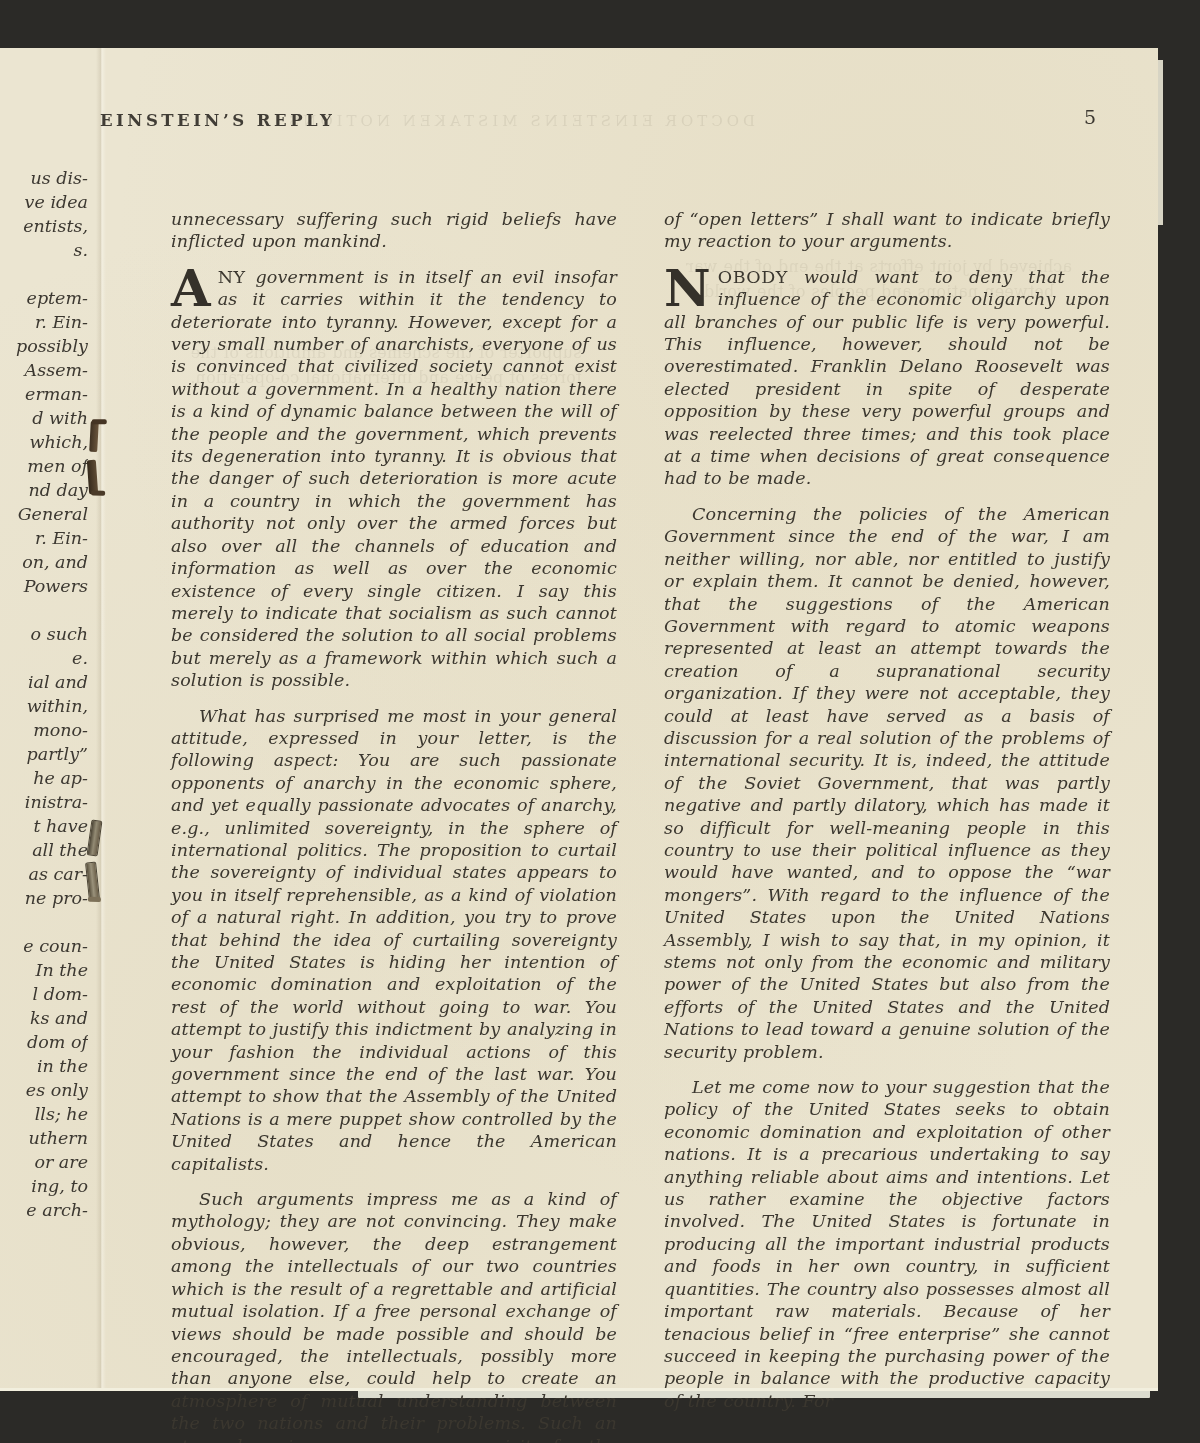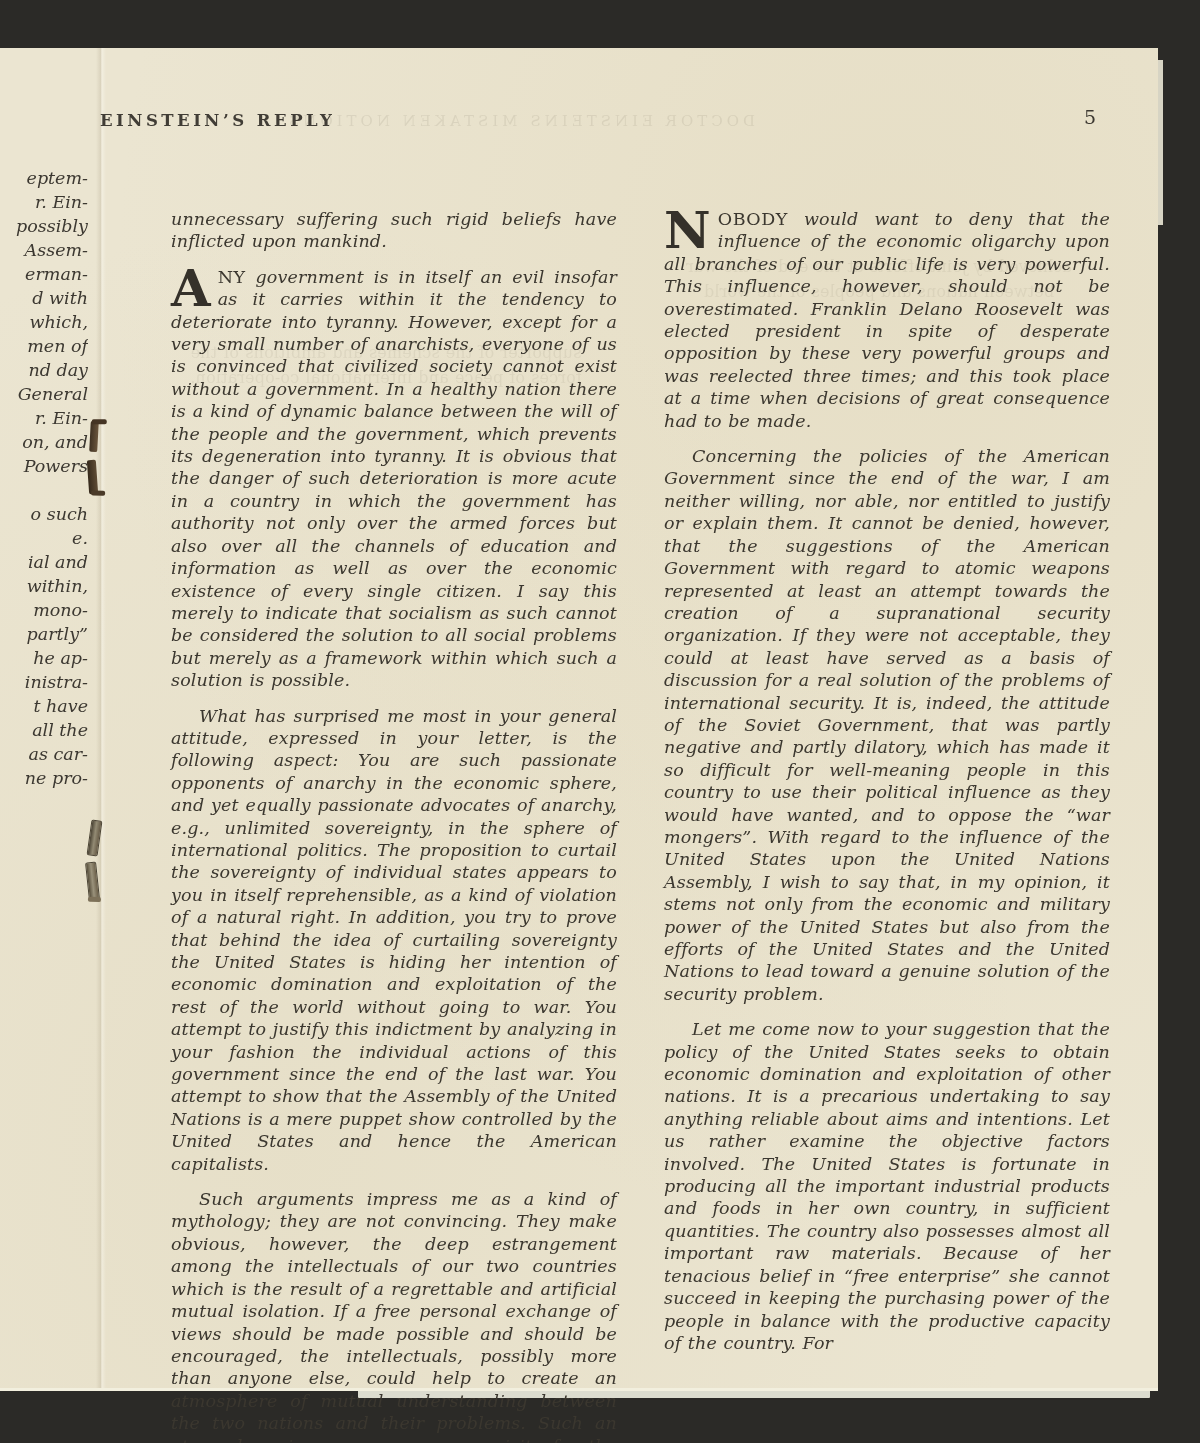--- a/index.html
+++ b/index.html
@@ -114,20 +114,26 @@
 <body>
 
 <div class="scene">
   <div class="under-strip"></div>
   <div class="under-tab"></div>
 
   <div class="paper">
     <div class="crease"></div>
 
     <div class="edge-col">
+        <div class="edge-block">
+          <div class="edge-line">us dis-</div>
+          <div class="edge-line">ve idea</div>
+          <div class="edge-line">entists,</div>
+          <div class="edge-line">s.</div>
+        </div>
         <div class="edge-block">
           <div class="edge-line">eptem-</div>
           <div class="edge-line">r. Ein-</div>
           <div class="edge-line">possibly</div>
           <div class="edge-line">Assem-</div>
           <div class="edge-line">erman-</div>
           <div class="edge-line">d with</div>
           <div class="edge-line">which,</div>
           <div class="edge-line">men of</div>
           <div class="edge-line">nd day</div>
@@ -143,20 +149,34 @@
           <div class="edge-line">within,</div>
           <div class="edge-line">mono-</div>
           <div class="edge-line">partly”</div>
           <div class="edge-line">he ap-</div>
           <div class="edge-line">inistra-</div>
           <div class="edge-line">t have</div>
           <div class="edge-line">all the</div>
           <div class="edge-line">as car-</div>
           <div class="edge-line">ne pro-</div>
         </div>
+        <div class="edge-block">
+          <div class="edge-line">e coun-</div>
+          <div class="edge-line">In the</div>
+          <div class="edge-line">l dom-</div>
+          <div class="edge-line">ks and</div>
+          <div class="edge-line">dom of</div>
+          <div class="edge-line">in the</div>
+          <div class="edge-line">es only</div>
+          <div class="edge-line">lls; he</div>
+          <div class="edge-line">uthern</div>
+          <div class="edge-line">or are</div>
+          <div class="edge-line">ing, to</div>
+          <div class="edge-line">e arch-</div>
+        </div>
       </div>
 
     <div class="staple s1">
       <span class="leg a"></span>
       <span class="leg b"></span>
     </div>
     <div class="staple s2">
       <span class="leg a"></span>
       <span class="leg b"></span>
     </div>
@@ -176,19 +196,20 @@
       <p class="para">unnecessary suffering such rigid beliefs have inflicted upon mankind.</p>
           <p class="para"><span class="dropcap">A</span><span class="lead-caps">NY</span> government is in itself an evil insofar as it carries within it the tendency to deteriorate into tyranny. However, except for a very small number of anarchists, everyone of us is convinced that civilized society cannot exist without a government. In a healthy nation there is a kind of dynamic balance between the will of the people and the government, which prevents its degeneration into tyranny. It is obvious that the danger of such deterioration is more acute in a country in which the government has authority not only over the armed forces but also over all the channels of education and information as well as over the economic existence of every single citizen. I say this merely to indicate that socialism as such cannot be considered the solution to all social problems but merely as a framework within which such a solution is possible.</p>
           <p class="para indent">What has surprised me most in your general attitude, expressed in your letter, is the following aspect: You are such passionate opponents of anarchy in the economic sphere, and yet equally passionate advocates of anarchy, e.g., unlimited sovereignty, in the sphere of international politics. The proposition to curtail the sovereignty of individual states appears to you in itself reprehensible, as a kind of violation of a natural right. In addition, you try to prove that behind the idea of curtailing sovereignty the United States is hiding her intention of economic domination and exploitation of the rest of the world without going to war. You attempt to justify this indictment by analyzing in your fashion the individual actions of this government since the end of the last war. You attempt to show that the Assembly of the United Nations is a mere puppet show controlled by the United States and hence the American capitalists.</p>
           <p class="para indent">Such arguments impress me as a kind of mythology; they are not convincing. They make obvious, however, the deep estrangement among the intellectuals of our two countries which is the result of a regrettable and artificial mutual isolation. If a free personal exchange of views should be made possible and should be encouraged, the intellectuals, possibly more than anyone else, could help to create an atmosphere of mutual understanding between the two nations and their problems. Such an atmosphere is a necessary prerequisite for the fruitful development of political co-operation. However, since for the time being we depend upon the cumbersome method</p>
         </div>
       <div class="col">
         <div class="ghost-block gr">
             <div class="ghost-line">achieved by joint efforts at the end of the war</div>
             <div class="ghost-line">between nations and peoples of the world</div>
           </div>
+      <p class="para">of “open letters” I shall want to indicate briefly my reaction to your arguments.</p>
           <p class="para"><span class="dropcap">N</span><span class="lead-caps">OBODY</span> would want to deny that the influence of the economic oligarchy upon all branches of our public life is very powerful. This influence, however, should not be overestimated. Franklin Delano Roosevelt was elected president in spite of desperate opposition by these very powerful groups and was reelected three times; and this took place at a time when decisions of great consequence had to be made.</p>
           <p class="para indent">Concerning the policies of the American Government since the end of the war, I am neither willing, nor able, nor entitled to justify or explain them. It cannot be denied, however, that the suggestions of the American Government with regard to atomic weapons represented at least an attempt towards the creation of a supranational security organization. If they were not acceptable, they could at least have served as a basis of discussion for a real solution of the problems of international security. It is, indeed, the attitude of the Soviet Government, that was partly negative and partly dilatory, which has made it so difficult for well-meaning people in this country to use their political influence as they would have wanted, and to oppose the “war mongers”. With regard to the influence of the United States upon the United Nations Assembly, I wish to say that, in my opinion, it stems not only from the economic and military power of the United States but also from the efforts of the United States and the United Nations to lead toward a genuine solution of the security problem.</p>
           <p class="para indent">Let me come now to your suggestion that the policy of the United States seeks to obtain economic domination and exploitation of other nations. It is a precarious undertaking to say anything reliable about aims and intentions. Let us rather examine the objective factors involved. The United States is fortunate in producing all the important industrial products and foods in her own country, in sufficient quantities. The country also possesses almost all important raw materials. Because of her tenacious belief in “free enterprise” she cannot succeed in keeping the purchasing power of the people in balance with the productive capacity of the country. For</p>
         </div>
     </div>
   </div>
 </div>
 
 </body></html>

